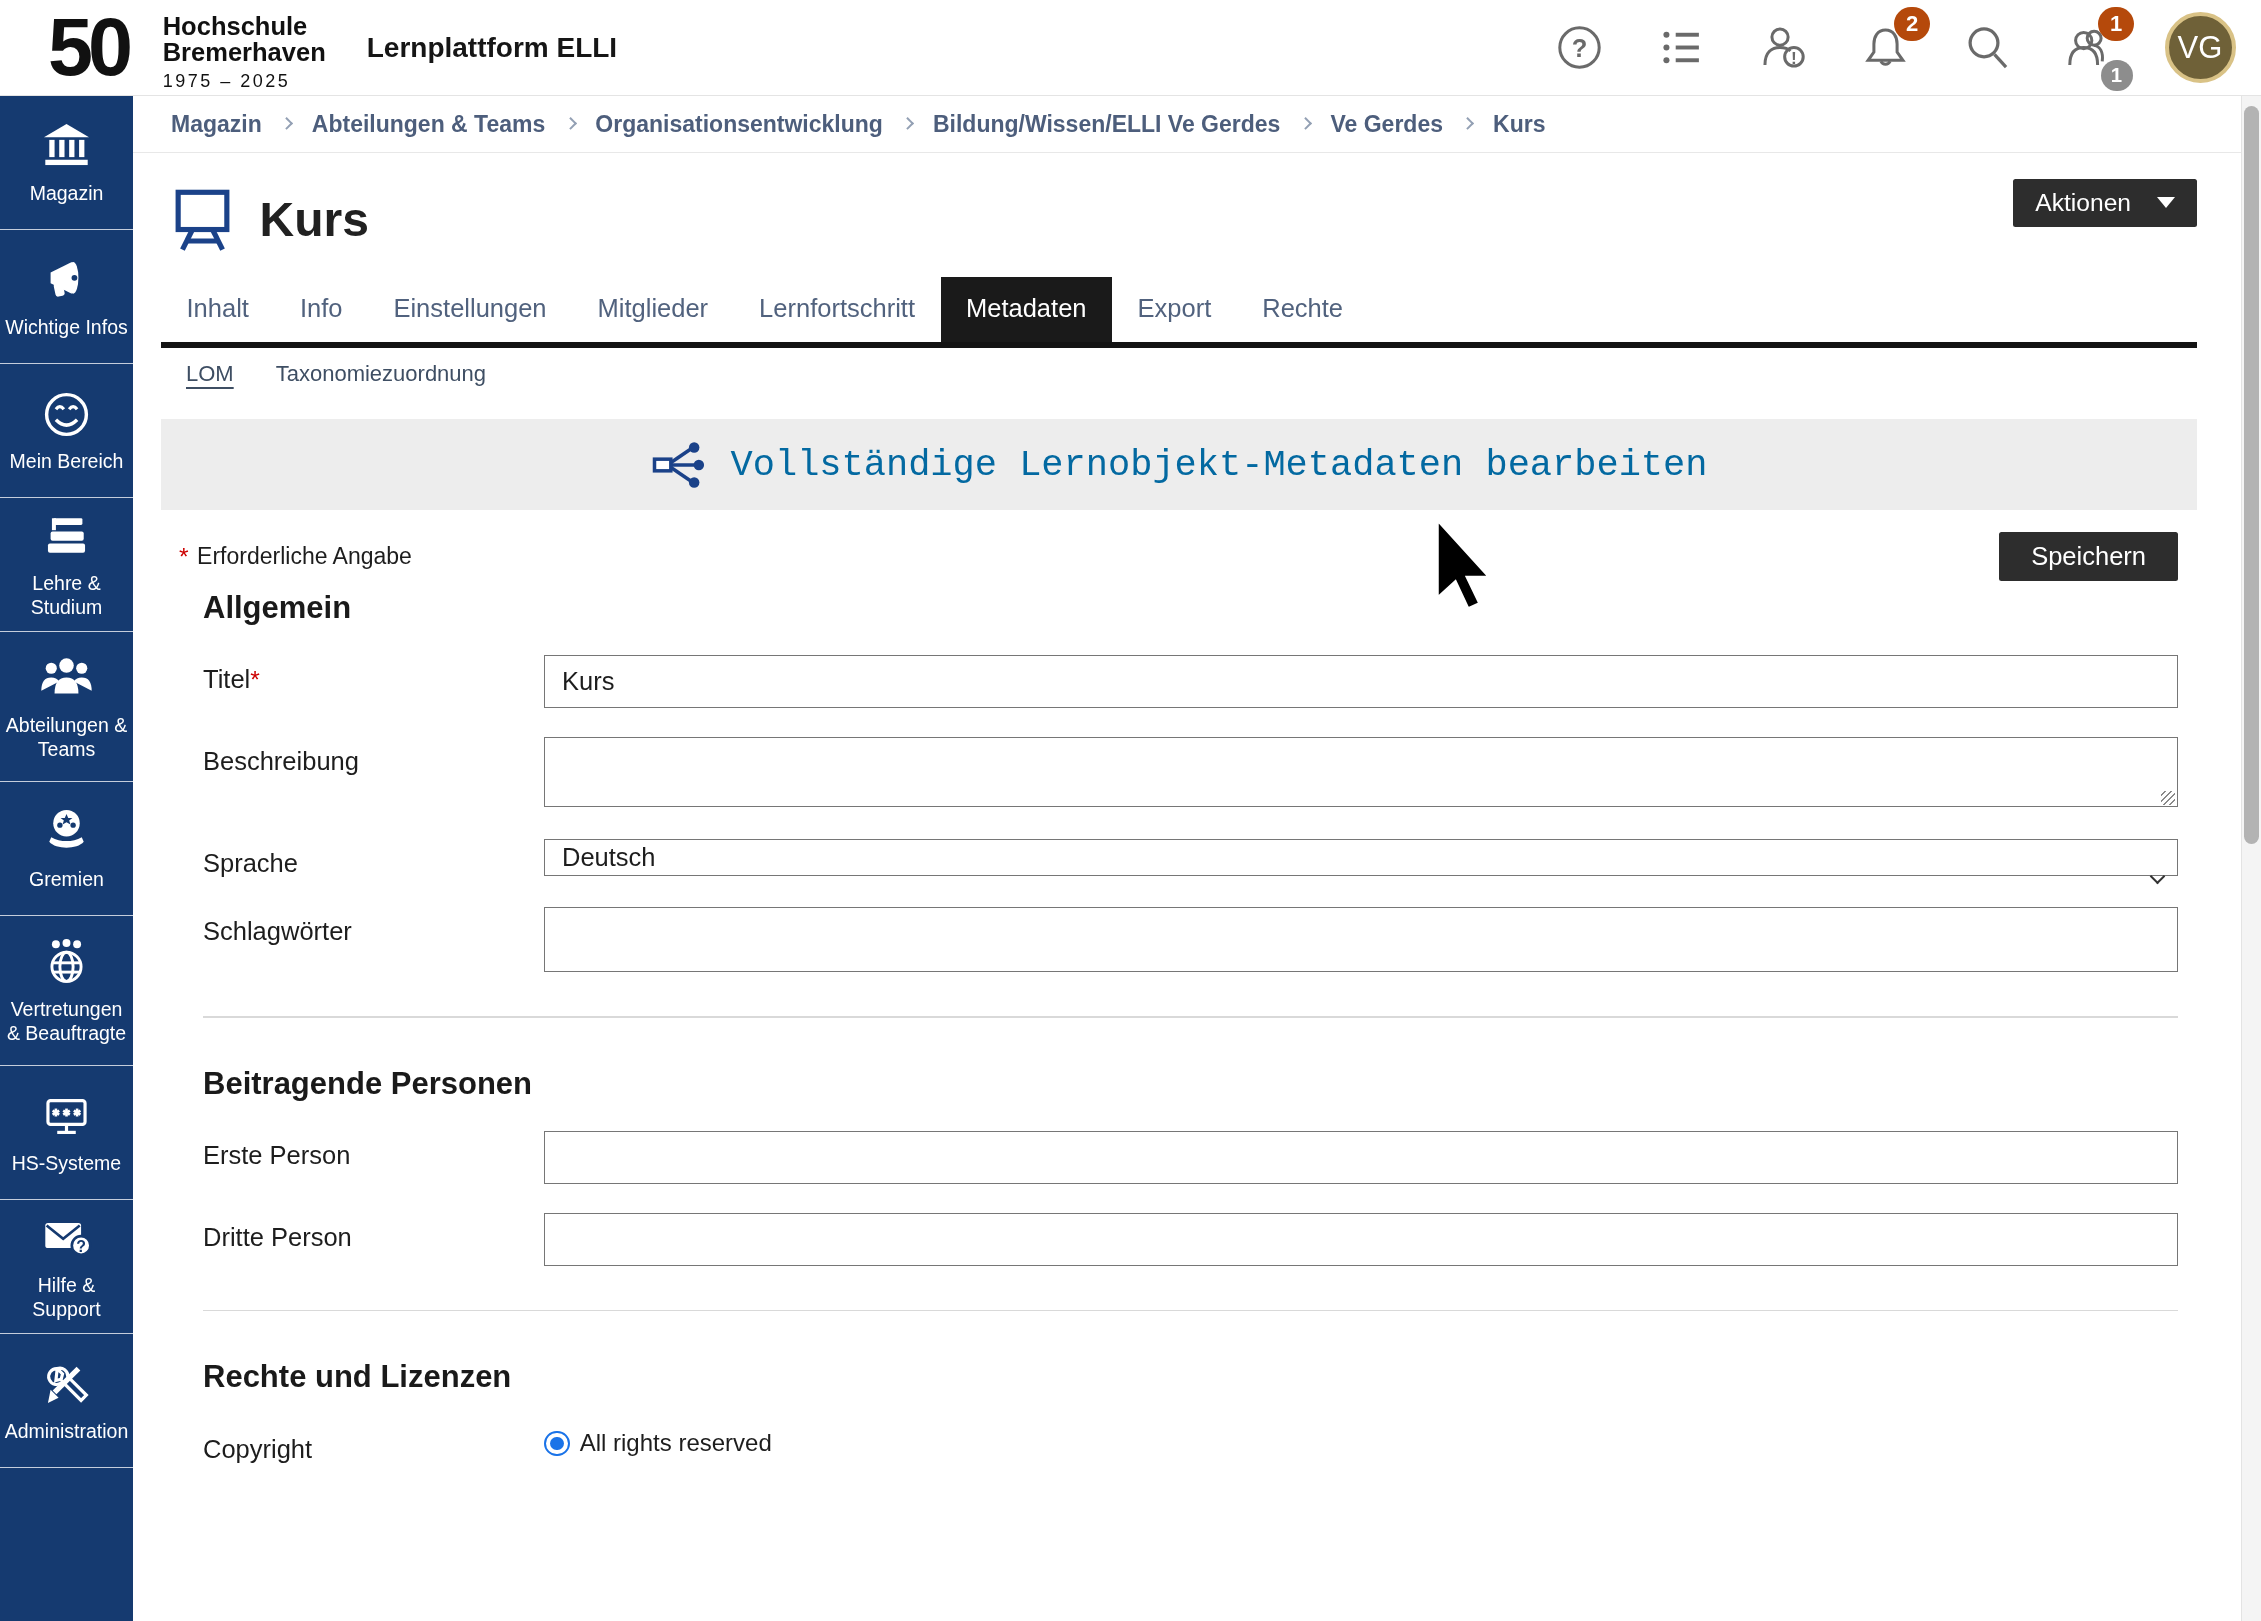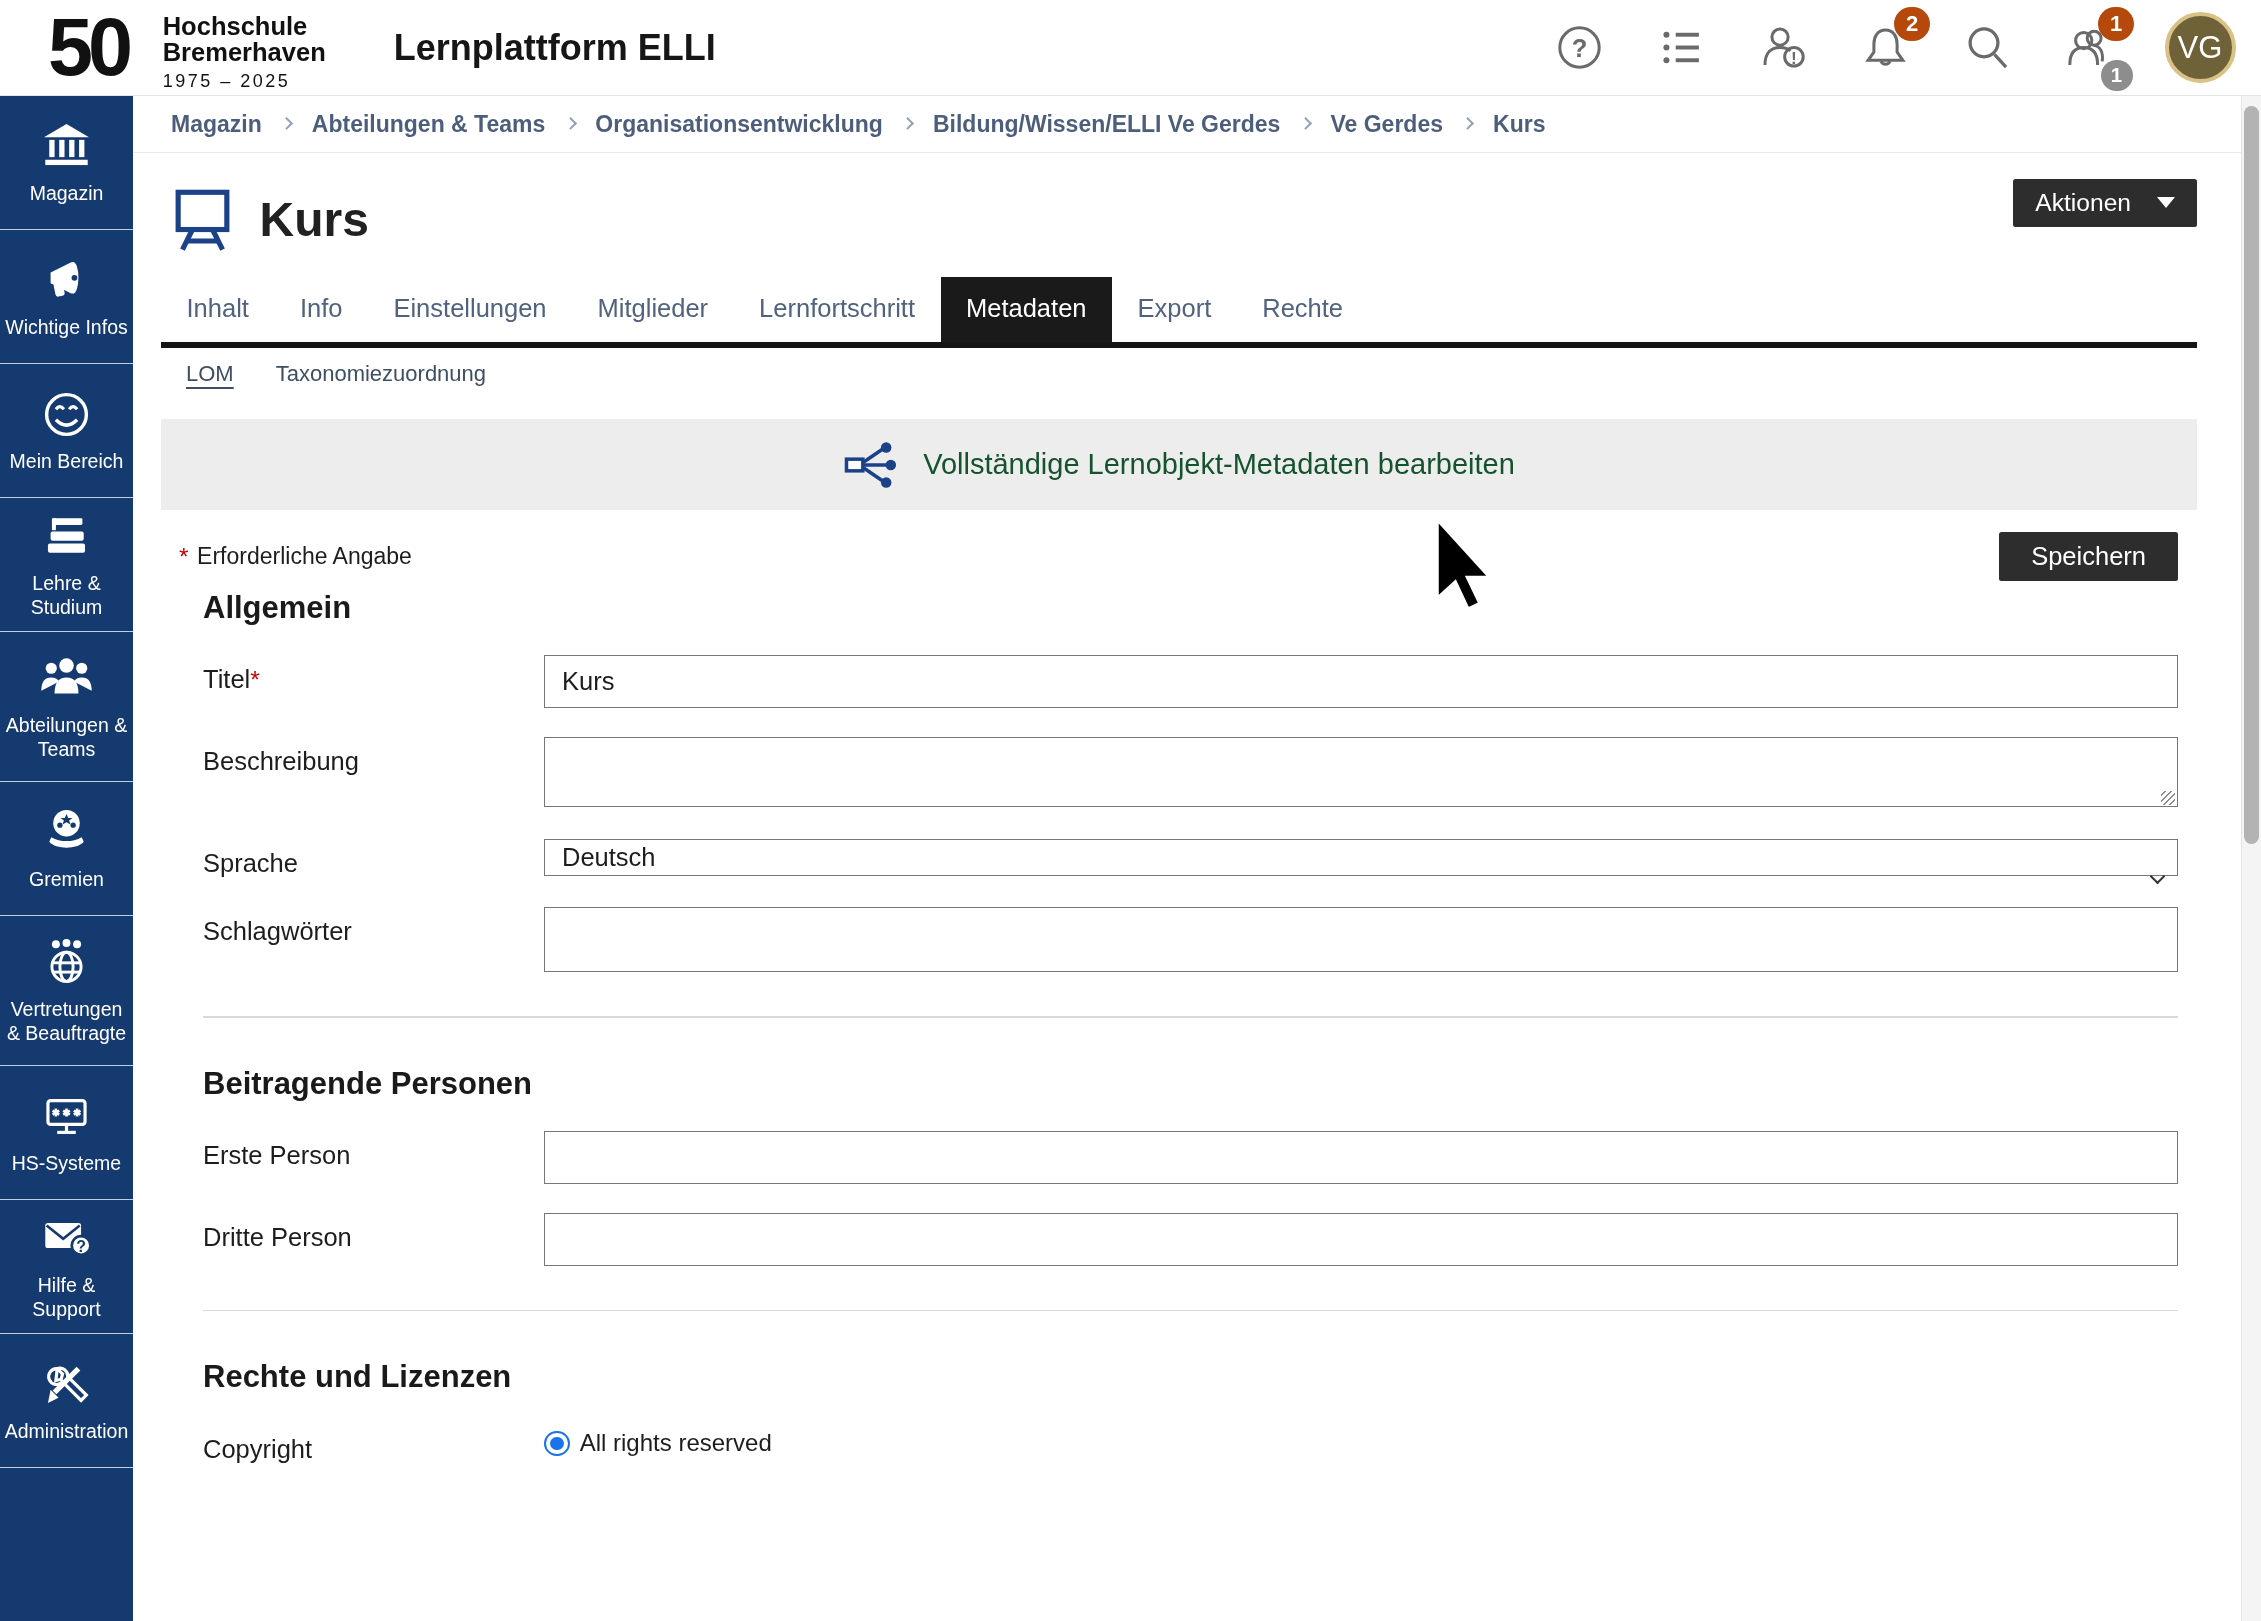--- a/index.html
+++ b/index.html
@@ -9,21 +9,21 @@
 
   
   .top-header { position:absolute; top:0; left:0; width:2261px; height:96px;
     background:#fff; border-bottom:1.7px solid #e4e4e4; z-index:5;
     display:flex; align-items:center; }
   .logo { display:flex; align-items:center; margin-left:48px; cursor:pointer;gap:28px; }
   .logo-50 { font-size:81px; font-weight:800; letter-spacing:-5.1px; line-height:0.9; color:#111; }
   .logo-name { display:flex; flex-direction:column; margin-left:6.8px; margin-top:12px; }
   .logo-name span { font-size:25.5px; font-weight:700; line-height:26px; color:#111; }
   .logo-years { font-size:18px !important; font-weight:400 !important; letter-spacing:2.5px; margin-top:3.4px; color:#222; }
-  .app-title { font-size:36px; font-weight:700; color:#161616; margin-left:68px; }
+  .app-title { font-size:28px; font-weight:700; color:#161616; margin-left:41px; }
   .header-icons { margin-left:auto; margin-right:25.5px; display:flex; align-items:center; gap:49px; }
   .hicon { position:relative; width:53px; height:53px; display:flex; align-items:center; justify-content:center; cursor:pointer; }
   .hicon svg { width:51px; height:51px; }
   .badge { position:absolute; min-width:36px; height:34px; border-radius:18.7px;
     color:#fff; font-size:22px; font-weight:700; display:flex; align-items:center; justify-content:center; padding:0 6.8px; }
   .badge-orange { background:#b5490b; }
   .badge-gray   { background:#8d8d8d; }
   .badge-tr { top:-13.6px; right:-18.7px; }
   .badge-br { bottom:-17px; right:-17px; height:31px; min-width:32px; font-size:20.4px; }
   .avatar { width:71px; height:71px; border-radius:50%; background:#6f6138;
@@ -69,21 +69,21 @@
   .tab { font-size:25.5px; color:#51627e; padding:17px 25.5px 18.7px 25.5px; cursor:pointer; white-space:nowrap; }
   .tab.active { background:#1a1a1a; color:#fff; }
 
   .subtabs { margin:13.6px 0 0 53px; display:flex; gap:42px; align-items:center; }
   .subtab { font-size:22px; color:#3e4e63; cursor:pointer; }
   .subtab.active { text-decoration:underline; text-underline-offset:6px; }
 
   .banner { margin:32px 44px 0 28px; height:91px; background:#ededed;
     display:flex; align-items:center; justify-content:center; gap:24px; cursor:pointer; }
   .banner svg { width:56px; height:56px; }
-  .banner-label { font-size:29px; color:#14532d; }
+  .banner-label { font-size:37px; color:#0369a1;font-family:Liberation Mono, monospace; }
 
   .toolbar-row { position:relative; margin:22px 63px 0 46px; height:49px; display:flex; align-items:center; }
   .required-hint { font-size:23px; color:#1d1d1d; }
   .req-star { color:#cc0000; font-size:24.6px; margin-right:8.5px; }
   .save-btn { position:absolute; right:0; top:0; height:49px; background:#2d2d2d; color:#fff;
     border:none; border-radius:2.5px; font-size:25.5px; font-family:inherit; padding:0 32px; cursor:pointer; }
 
   .form { margin:8.5px 63px 0 70px; }
   .section-heading { font-size:31px; font-weight:700; color:#1a1a1a; }
   .form-row { display:flex; margin-top:29px; }

